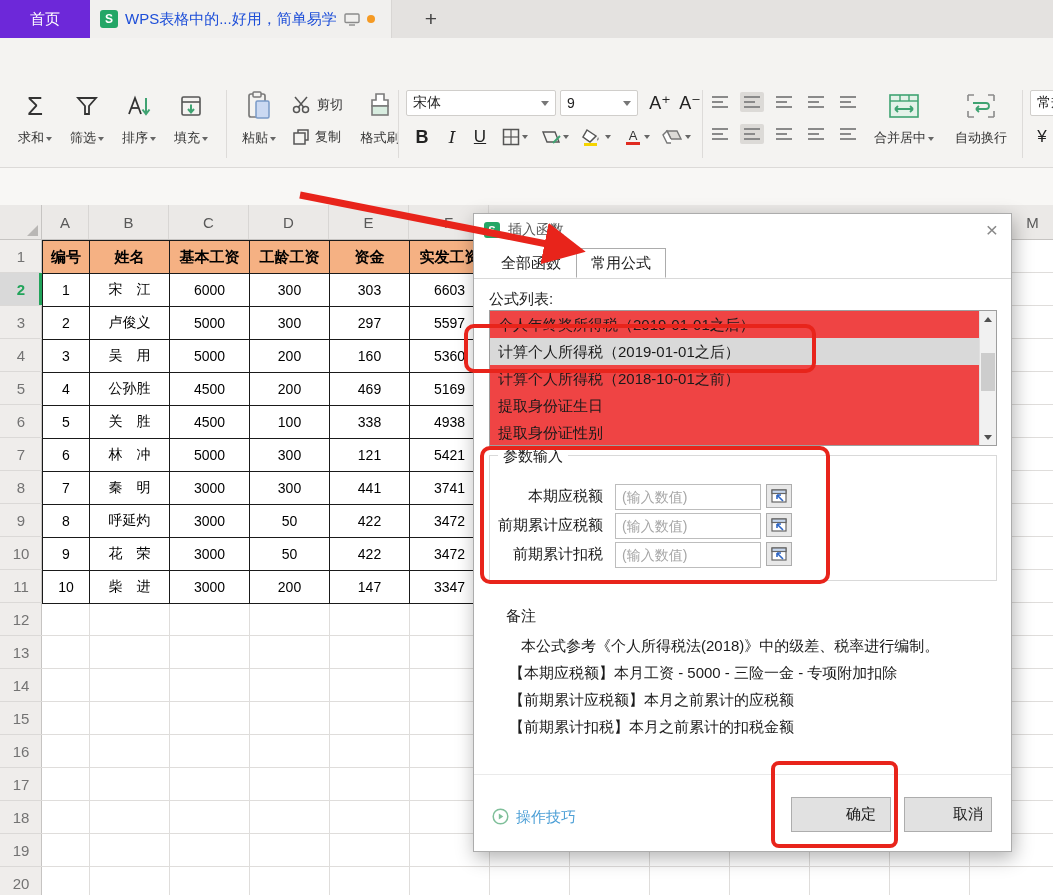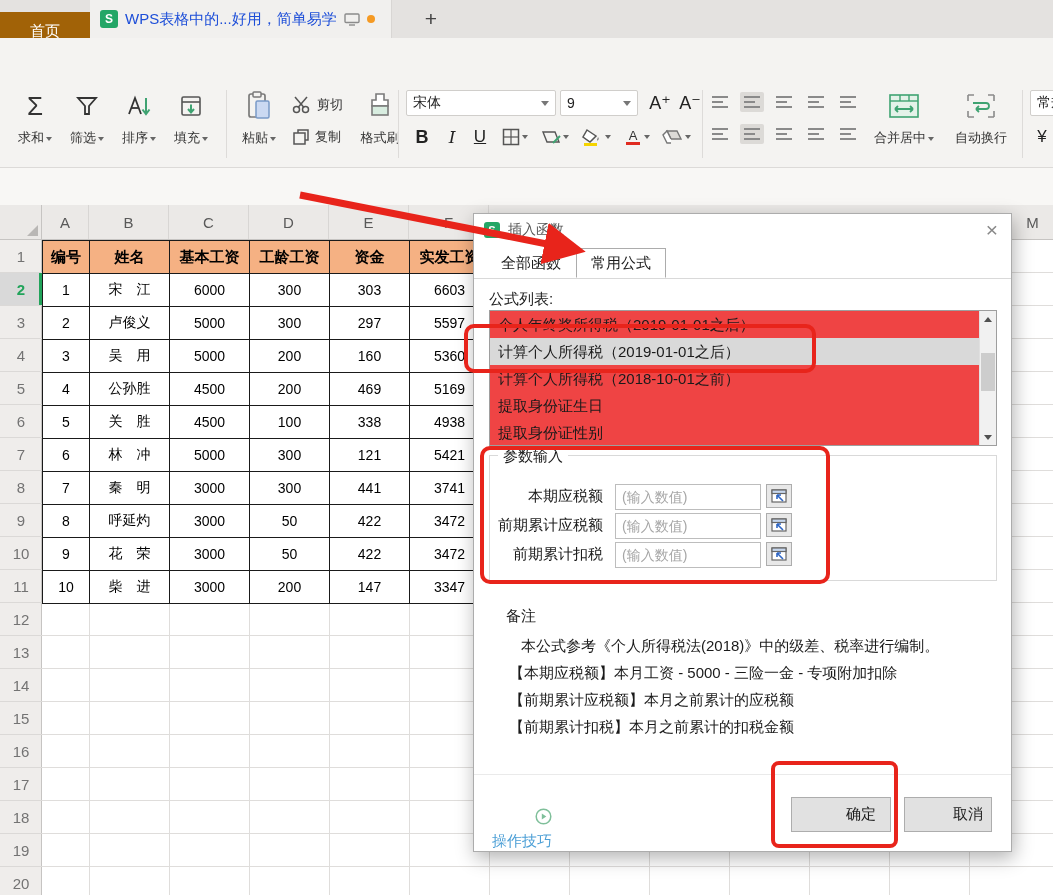--- a/index.html
+++ b/index.html
@@ -4,22 +4,22 @@
 <style>
   * { box-sizing: border-box; margin: 0; padding: 0; }
   html,body { background:#fff; }
   #app { position:relative; width:1053px; height:895px; overflow:hidden;
          font-family:"Liberation Sans","DejaVu Sans",sans-serif; color:#333;
          background:#fff; }
   .abs { position:absolute; }
 
   
   #tabbar { left:0; top:0; width:1053px; height:38px; background:#E4E2E0; }
-  #home-tab { left:0; top:0; width:90px; height:38px; background:#a16207; color:#fff;
-              font-size:15px; display:flex; align-items:center; justify-content:center;margin-top:12px; }
+  #home-tab { left:0; top:0; width:90px; height:38px; background:#6d28d9; color:#fff;
+              font-size:15px; display:flex; align-items:center; justify-content:center; }
   #doc-tab { left:90px; top:0; width:302px; height:38px; background:#F1F0EE;
              border-right:1px solid #D8D6D4; display:flex; align-items:center; gap:7px; padding:0 10px; }
   .s-logo { width:18px; height:18px; background:#23A666; border-radius:3px; color:#fff;
             font-size:12px; font-weight:bold; display:flex; align-items:center; justify-content:center; }
   #doc-title { color:#1d4ed8; font-size:15px; white-space:nowrap; overflow:hidden; }
   .dot { width:8px; height:8px; border-radius:50%; background:#F59A23; }
   #new-tab-btn { left:418px; top:6px; width:26px; height:26px; font-size:21px; color:#444;
                  display:flex; align-items:center; justify-content:center; }
 
   
@@ -125,21 +125,21 @@
   .param-input::placeholder { color:#A6A6A6; }
   .picker-btn { position:absolute; left:276px; width:26px; height:24px; background:#E8E8E8;
                 border:1px solid #ADADAD; display:flex; align-items:center; justify-content:center; }
 
   #notes-title { left:32px; top:393px; font-size:15px; color:#1a1a1a; }
   #notes { left:35px; top:418px; width:490px; font-size:15px; color:#1a1a1a; }
   #notes p { line-height:27px; white-space:nowrap; }
   #notes p:first-child { text-indent:12px; }
 
   #dlg-footer-sep { left:0; top:560px; width:537px; border-top:1px solid #EAEAEA; }
-  #tips-link { left:18px; top:594px; display:flex; align-items:flex-end; gap:7px;flex-direction:column; }
+  #tips-link { left:18px; top:594px; display:flex; align-items:flex-start; gap:7px; }
   #tips-link span { font-size:15px; color:#4C9FD6; }
   .dlg-btn { position:absolute; top:583px; height:35px; background:#E1E1E1; border:1px solid #ADADAD;
              font-size:15px; color:#1a1a1a; display:flex; align-items:center; justify-content:center;padding-left:40px; }
   #ok-btn { left:317px; width:100px; }
   #cancel-btn { left:430px; width:88px; }
 
   
   .red-rect { border:4px solid #E8241B; border-radius:10px; pointer-events:none; }
   #ann-rect-list { left:464px; top:324px; width:352px; height:49px; }
   #ann-rect-params { left:480px; top:446px; width:350px; height:138px; }

